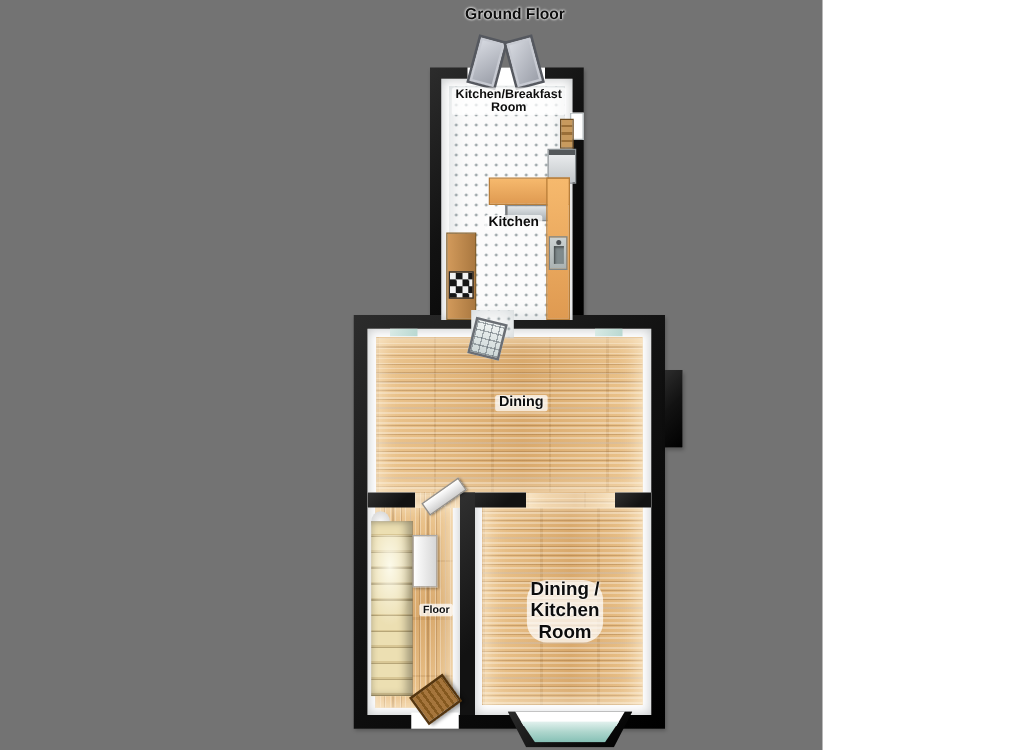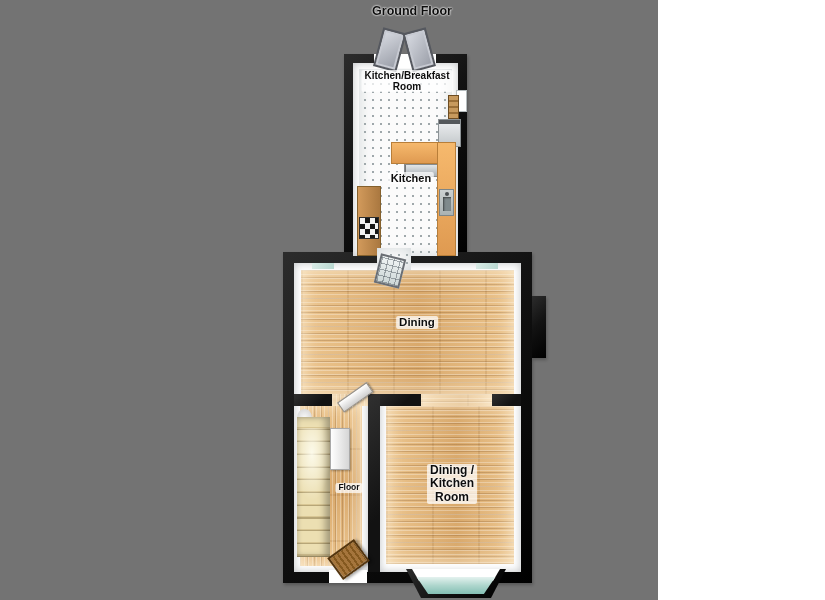--- a/index.html
+++ b/index.html
@@ -124,19 +124,19 @@
     <div>Kitchen/Breakfast</div>
     <div>Room</div>
   </div>
 
   <div class="label" style="left:411px;top:172px;font-size:11px;">Kitchen</div>
 
   <div class="label" style="left:417px;top:316px;font-size:11.5px;">Dining</div>
 
   <div class="label" style="left:349px;top:483px;font-size:8.5px;">Floor</div>
 
-  <div class="label" style="left:452px;top:464px;font-size:12px;">
+  <div class="label" style="left:452px;top:464px;font-size:15px;border-radius:16px;">
     <div>Dining /</div>
     <div>Kitchen</div>
     <div>Room</div>
   </div>
 
 </div>
 
 </body></html>

